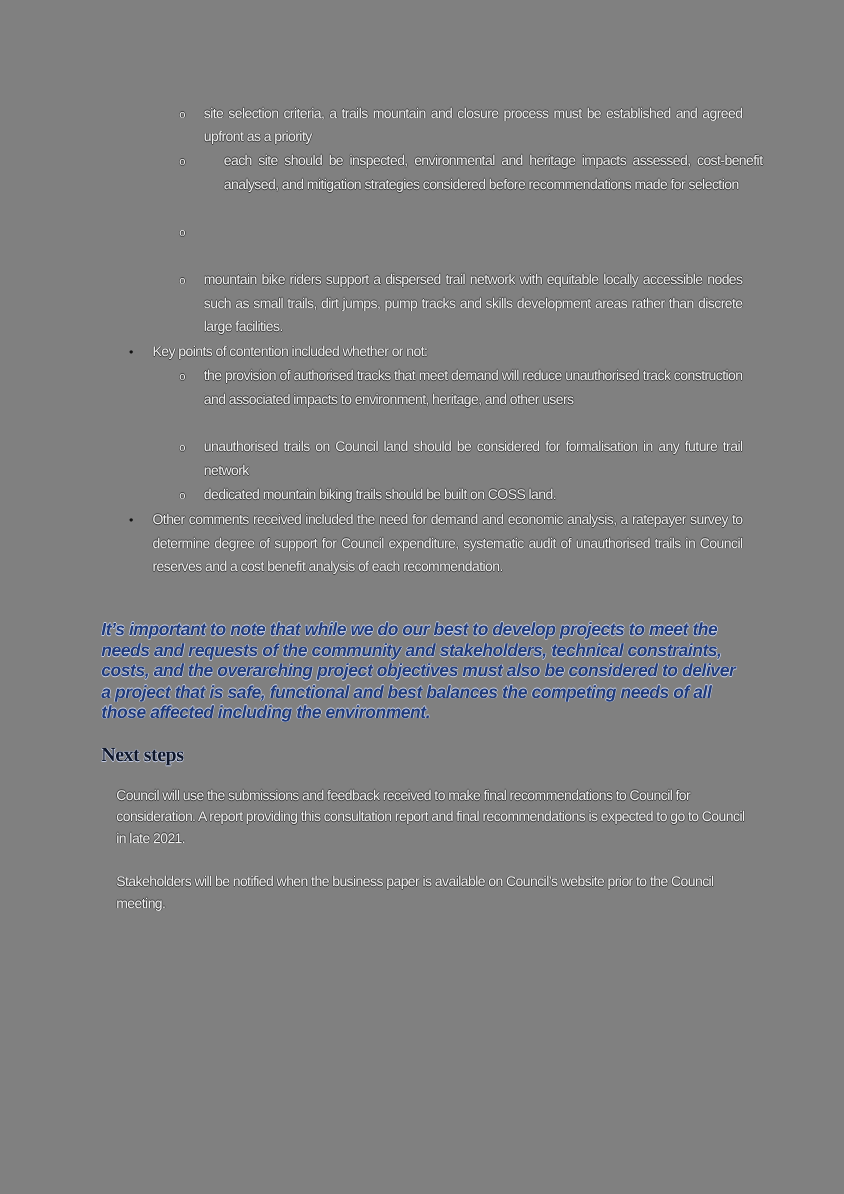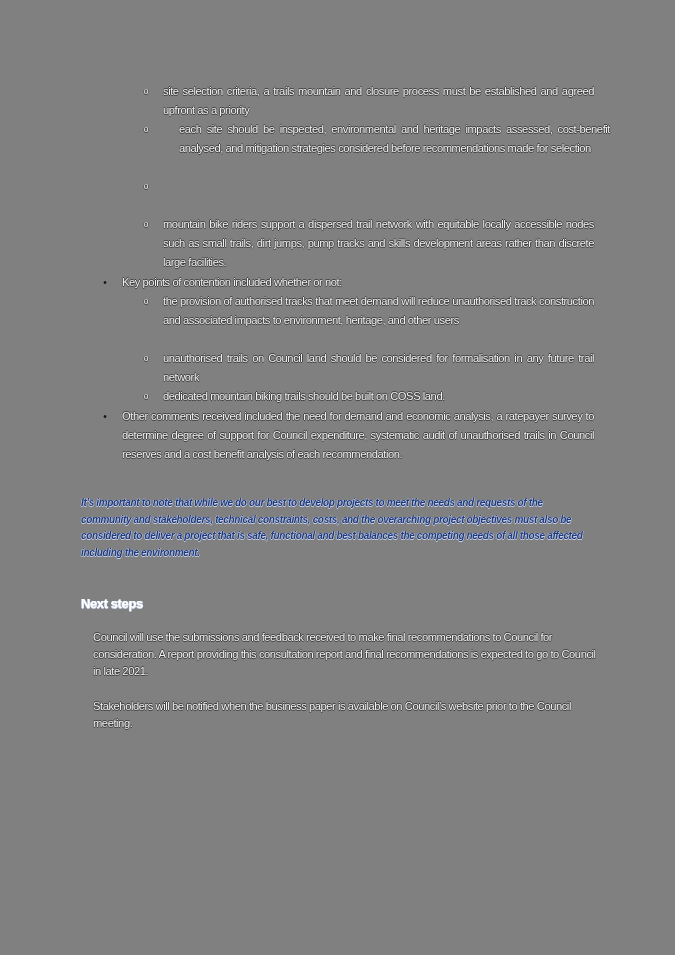--- a/index.html
+++ b/index.html
@@ -68,44 +68,45 @@
       font-size: 10px;
       text-align: center;
       color: #111111;
     }
     .note {
       position: absolute;
       left: 81px;
       top: 495px;
       width: 510px;
       color: #1f3a7a;
-      font-size: 10px;
+      font-size: 14px;
       font-weight: bold;
       font-style: italic;
       line-height: 16.6px;
       letter-spacing: -0.35px;
       text-shadow:
         -0.5px 0 0 #c8d0e8,
          0.5px 0 0 #c8d0e8,
          0 -0.5px 0 #c8d0e8,
          0 0.5px 0 #c8d0e8;
     }
     .heading {
       position: absolute;
       left: 81px;
       top: 596px;
-      color: #ffffff;
-      font-size: 13px;
+      color: #0f172a;
+      font-size: 16px;
       font-weight: bold;
       letter-spacing: -0.4px;
       text-shadow:
         -0.5px 0 0 #c8d0e8,
          0.5px 0 0 #c8d0e8,
          0 -0.5px 0 #c8d0e8,
          0 0.5px 0 #c8d0e8;
+      font-family: Liberation Serif, serif;
     }
     .para {
       position: absolute;
       left: 81px;
       width: 510px;
       line-height: 17px;
       margin-left: 12px;
     }
   </style>
 </head>

